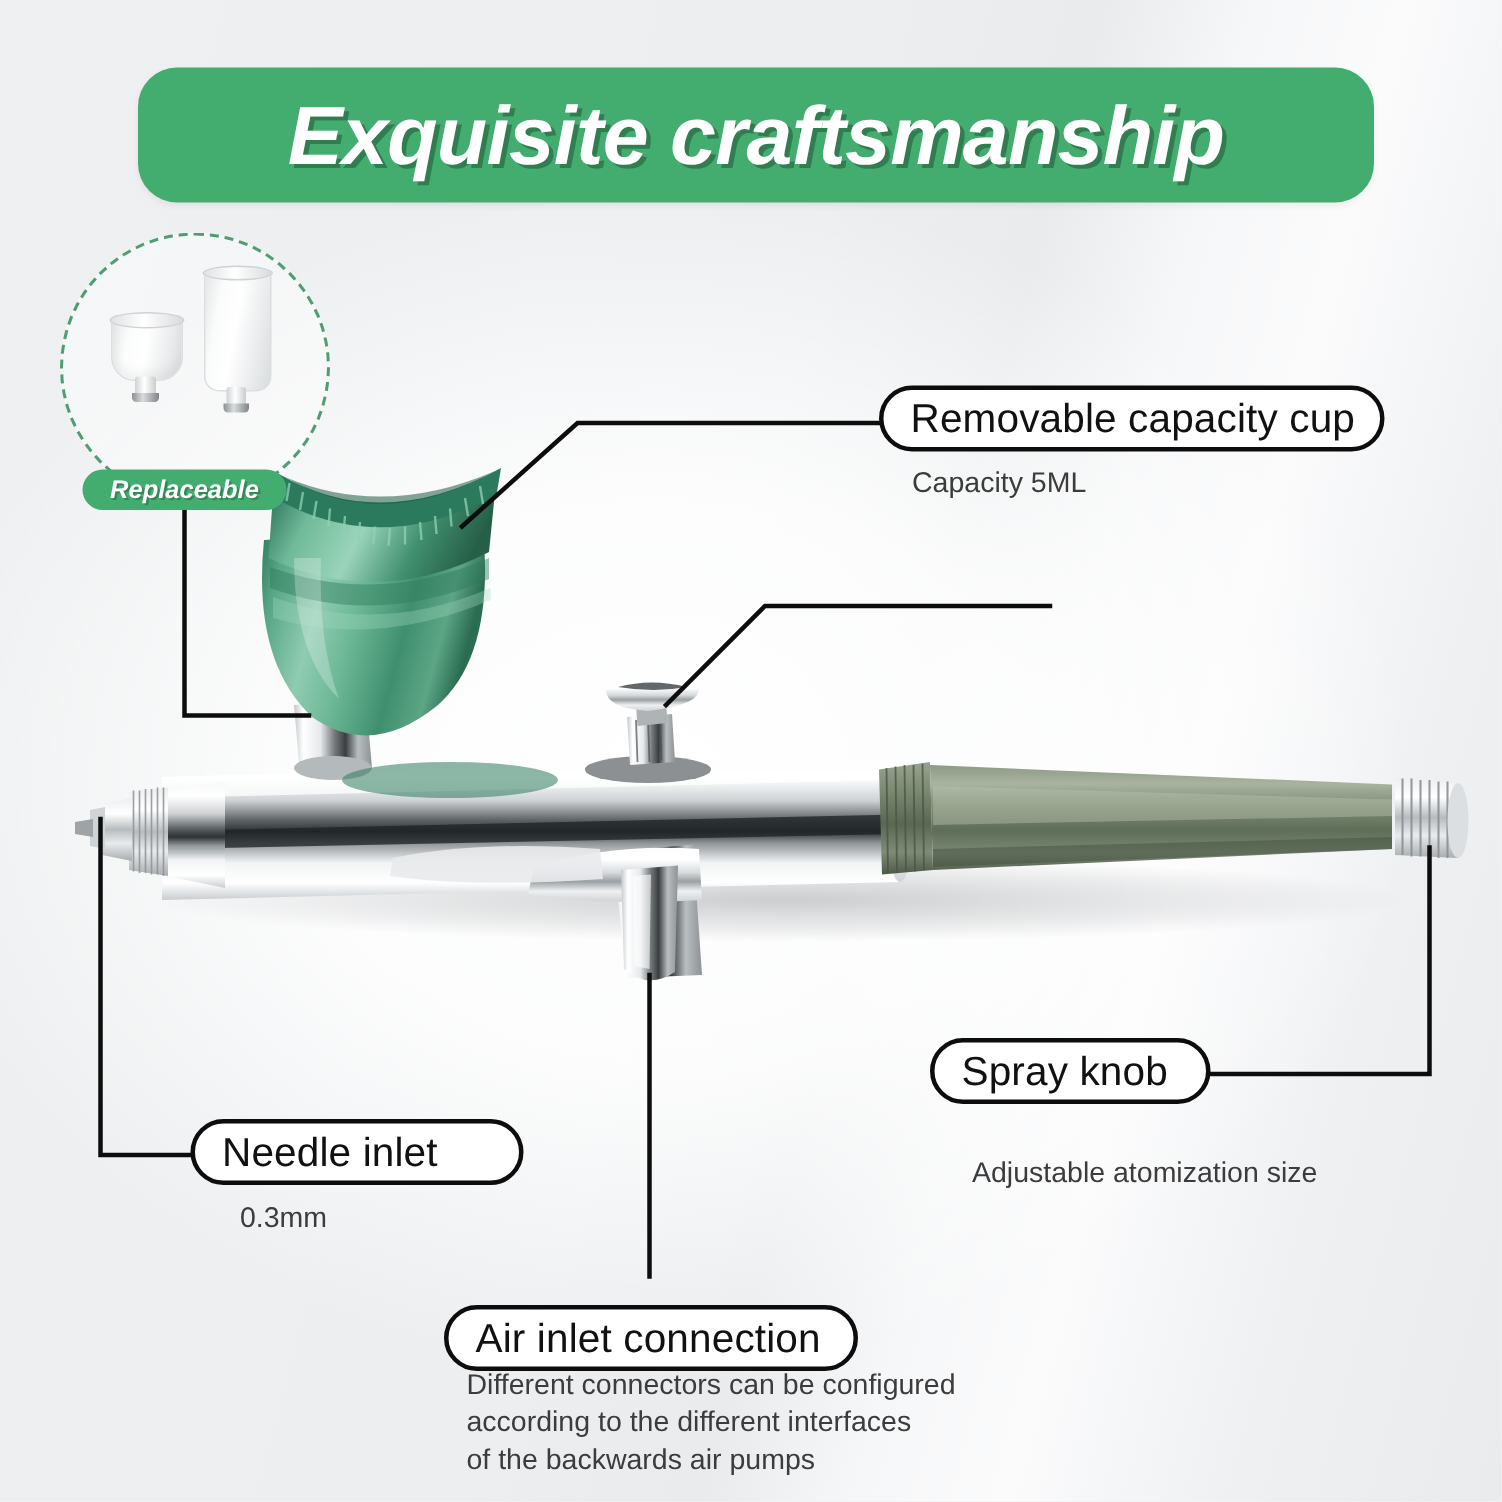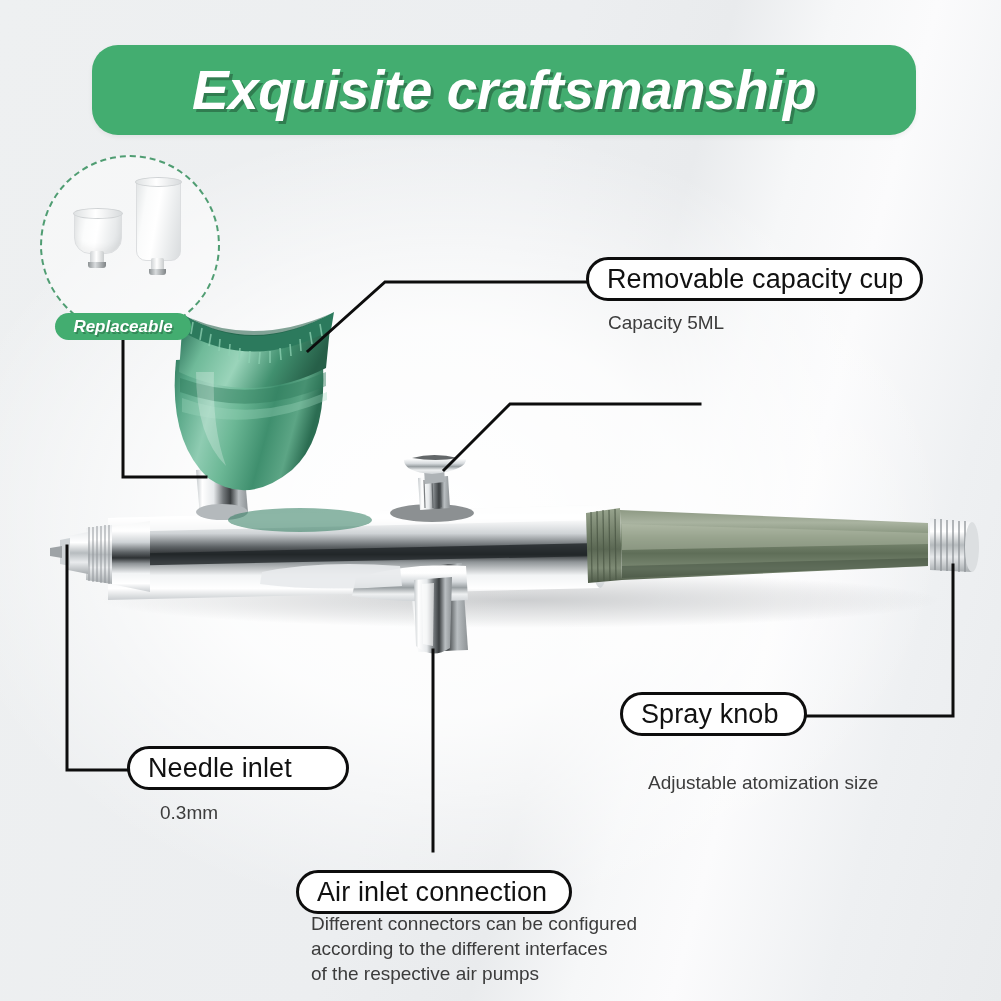--- a/index.html
+++ b/index.html
@@ -350,15 +350,15 @@
   <div class="pill" id="callout-needle">
     <span>Needle inlet</span>
   </div>
   <div class="desc" id="desc-needle">0.3mm</div>
 
   <div class="pill" id="callout-inlet">
     <span>Air inlet connection</span>
   </div>
   <div class="desc" id="desc-inlet">Different connectors can be configured
 according to the different interfaces
-of the respective air pumps</div>
+of the backwards air pumps</div>
 
 </div>
 
 </body></html>

